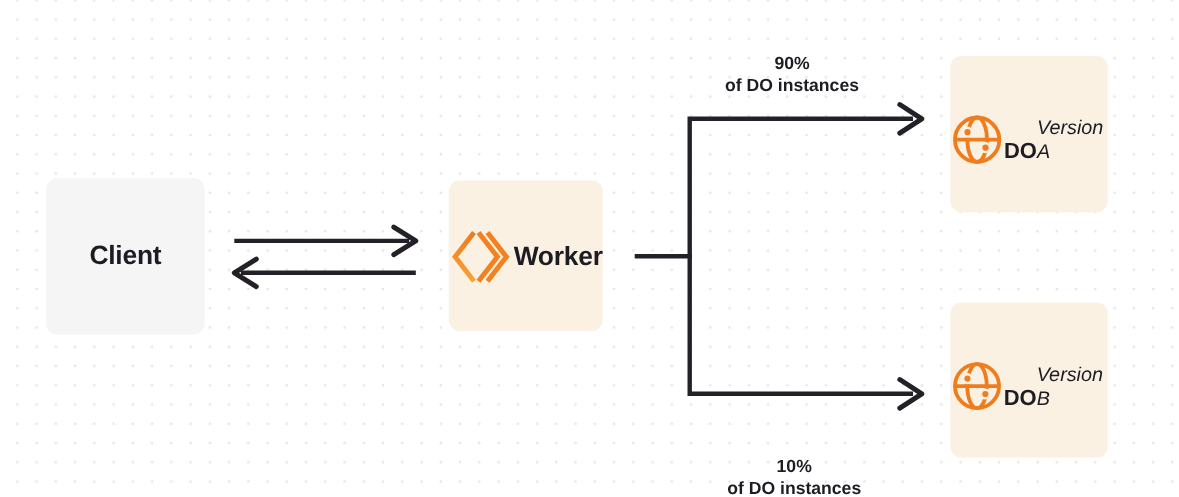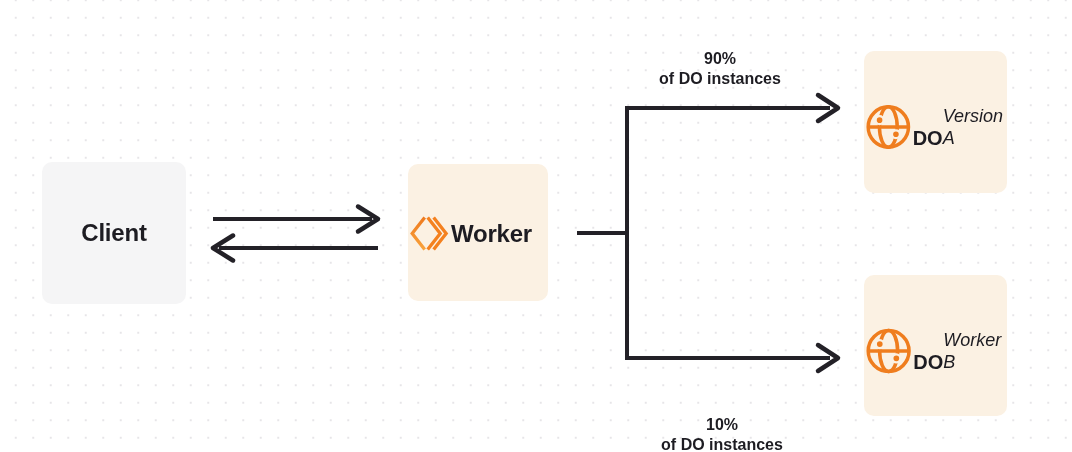--- a/index.html
+++ b/index.html
@@ -65,21 +65,21 @@
   }
   .node-label-lg {
     font-size: 24px;
     font-weight: 700;
     letter-spacing: -0.2px;
     color: var(--text-color);
   }
   .worker-node {
     left: 408px; top: 164px;
     width: 140px; height: 137px;
-    padding: 15px 16px 13px 0;
+    padding: 15px 0 13px 0;
     justify-content: center;
   }
   .worker-logo { width: 66px; height: 59px; display: block; }
   .wstroke { fill: none; stroke-width: 5.5; }
 
   .do-node {
     left: 864px;
     width: 143px;
     padding-top: 10px;
   }
@@ -183,16 +183,16 @@
 
   <div class="node node-cream do-node do-node-b">
     <svg class="globe" viewBox="0 0 64 64" xmlns="http://www.w3.org/2000/svg">
       <circle class="gstroke" cx="32" cy="32" r="26.5"></circle>
       <ellipse class="gstroke" cx="32" cy="32" rx="11.7" ry="26.5"></ellipse>
       <line class="gstroke" x1="5.5" y1="32" x2="58.5" y2="32"></line>
       <circle class="gdot" cx="20.5" cy="23" r="5.2"></circle>
       <circle class="gdot" cx="42" cy="41.5" r="5.2"></circle>
     </svg>
     <div class="do-title">DO</div>
-    <div class="do-sub">Worker B</div>
+    <div class="do-sub">Version B</div>
   </div>
 
 </div>
 
 </body></html>

